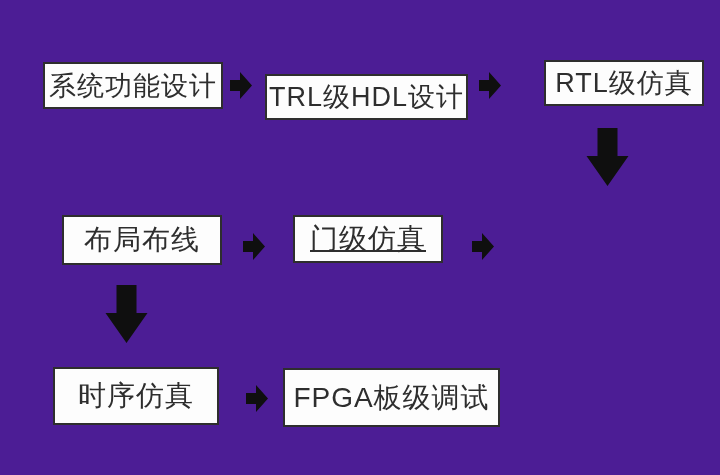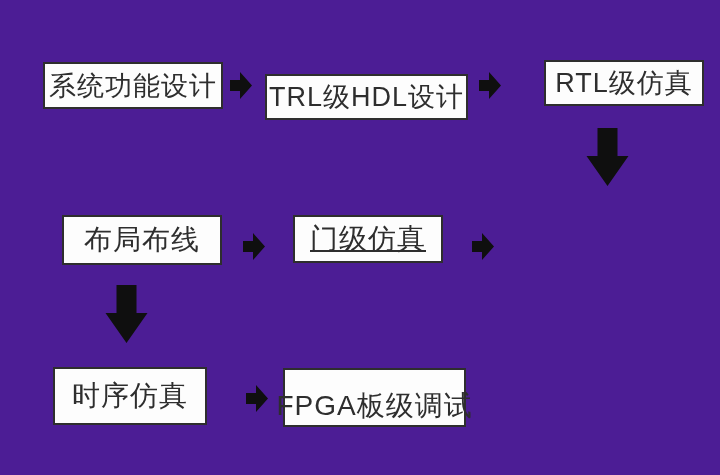--- a/index.html
+++ b/index.html
@@ -50,24 +50,24 @@
     <span>RTL级仿真</span>
   </div>
 
   <div class="flow-box row23" style="left:62px; top:215px; width:160px; height:50px;font-family:Liberation Serif, serif;">
     <span>布局布线</span>
   </div>
   <div class="flow-box row23" style="left:293px; top:215px; width:150px; height:48px;text-decoration:underline;">
     <span>门级仿真</span>
   </div>
 
-  <div class="flow-box row23" style="left:53px; top:367px; width:154px; height:58px;">
+  <div class="flow-box row23" style="left:53px; top:367px; width:166px; height:58px;">
     <span>时序仿真</span>
   </div>
-  <div class="flow-box row23" style="left:283px; top:368px; width:183px; height:59px;align-items:flex-end;">
+  <div class="flow-box row23" style="left:283px; top:368px; width:217px; height:59px;">
     <span>FPGA板级调试</span>
   </div>
 
   <div class="arrow" style="left:230px; top:72px;">
     <svg width="22" height="27" viewBox="0 0 22 27">
         <path d="M0 8 H10 V0 L22 13.5 L10 27 V19 H0 Z" fill="#0f0f0f"></path>
       </svg>
   </div>
   <div class="arrow" style="left:479px; top:72px;">
     <svg width="22" height="27" viewBox="0 0 22 27">

